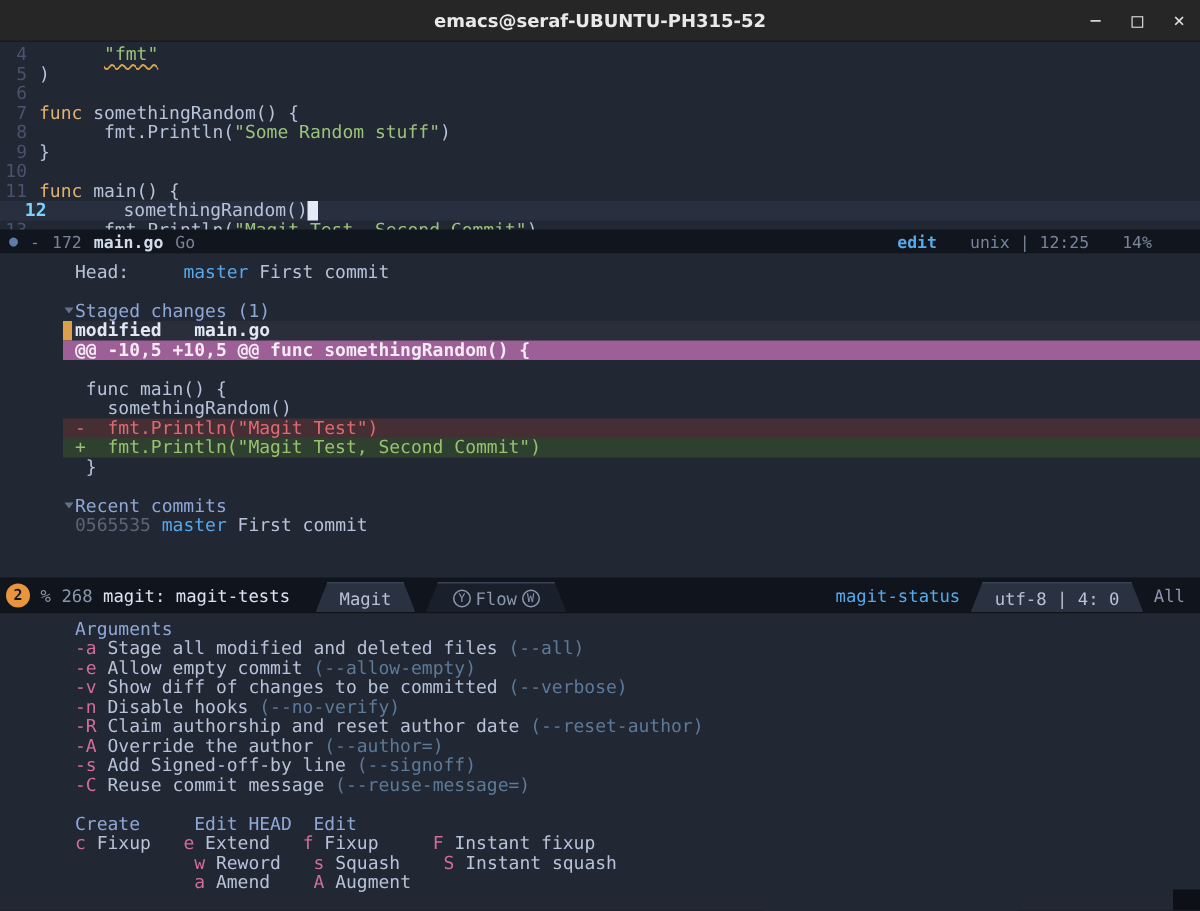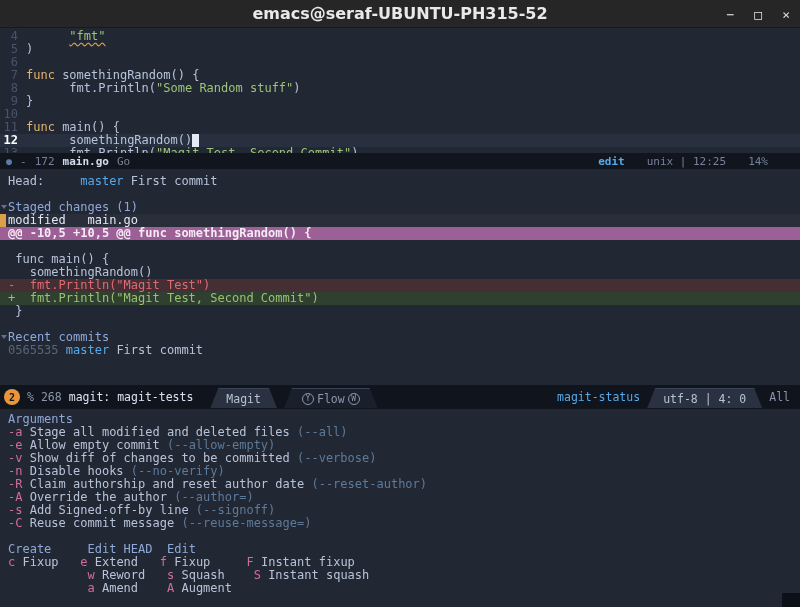--- a/index.html
+++ b/index.html
@@ -4,57 +4,57 @@
 <style>
   * { margin:0; padding:0; box-sizing:border-box; }
   html,body { width:800px; height:607px; overflow:hidden; background:#1b1f28;
               font-family:"DejaVu Sans Mono", monospace; }
   .window { position:relative; width:800px; height:607px; background:#222734; }
 
   
   .titlebar { height:28px; background:#262626; display:flex; align-items:center;
               position:relative; border-bottom:1px solid #1a1a1a; }
   .titlebar .title { flex:1; text-align:center; color:#e9e9e9; font-weight:bold;
-                     font-family:"DejaVu Sans", sans-serif; font-size:16px; }
+                     font-family:"DejaVu Sans", sans-serif; font-size:12px; }
   .controls { position:absolute; right:10px; top:0; height:28px; display:flex;
               align-items:center; gap:20px; color:#e0e0e0; font-size:13px; }
   .controls .ctl { cursor:default; }
 
   
   .bufline { height:13px; line-height:13px; font-size:12px; color:#b7c3d8;
              white-space:pre; }
   .bufline span { white-space:pre; }
 
   
   .code-window { height:125px; padding-top:2px; background:#222734; overflow:hidden; }
   .lnum { display:inline-block; width:26px; text-align:right; padding-right:8px;
           color:#49536b; }
   .current { background:#283040; }
-  .current .lnum { color:#ffffff; font-weight:bold; }
+  .current .lnum { color:#7dd3fc; font-weight:bold;margin-left:13px; }
   .kw  { color:#e2b36d; }
   .str { color:#9bc379; }
   .misspell { text-decoration:underline wavy #d4a44c; text-underline-offset:2px; }
   .cursor { background:#e4eaf6; display:inline-block; width:7px; height:13px;
             vertical-align:top; }
 
   
   .ml1 { height:16px; background:#11151d; display:flex; align-items:center;
          gap:8px; padding-left:6px; font-size:11px; color:#76839a; }
   .ml1 .winicon { color:#5f7ca8; font-size:10px; }
   .ml1 .bufname { color:#d3dcec; font-weight:bold; }
   .ml1 .right { margin-left:auto; display:flex; gap:22px; padding-right:32px; }
   .blue { color:#56a9ea; } .bold { font-weight:bold; } .dim { color:#76839a;text-align:center; }
 
   
   .magit-window { height:216px; padding-top:6px; background:#222734; overflow:hidden; }
-  .magit-window .bufline, .transient-window .bufline { padding-left:8px; }
+  .magit-window .bufline, .transient-window .bufline { padding-left:8px;margin-left:42px; }
   .head   { color:#8fa8d8; }
   .branch { color:#56a9ea; }
   .hash   { color:#5b6577; }
-  .boldfg { color:#e1e8f4; font-weight:normal; }
+  .boldfg { color:#e1e8f4; font-weight:bold; }
   .sec { position:relative; }
   .sec::before { content:""; position:absolute; left:1px; top:4px; width:0; height:0;
                  border-left:3.5px solid transparent; border-right:3.5px solid transparent;
                  border-top:4.5px solid #667089; }
   .file { background:linear-gradient(to right,#dba04a 0 6px, rgba(255,255,255,0.03) 6px); }
   .hunk { background:#9c5f96; }
   .hunktext { color:#f5eaf5; font-weight:bold; }
   .removed { background:#452f35; }
   .removedtext { color:#df6b72; }
   .added { background:#2f3f30; }

